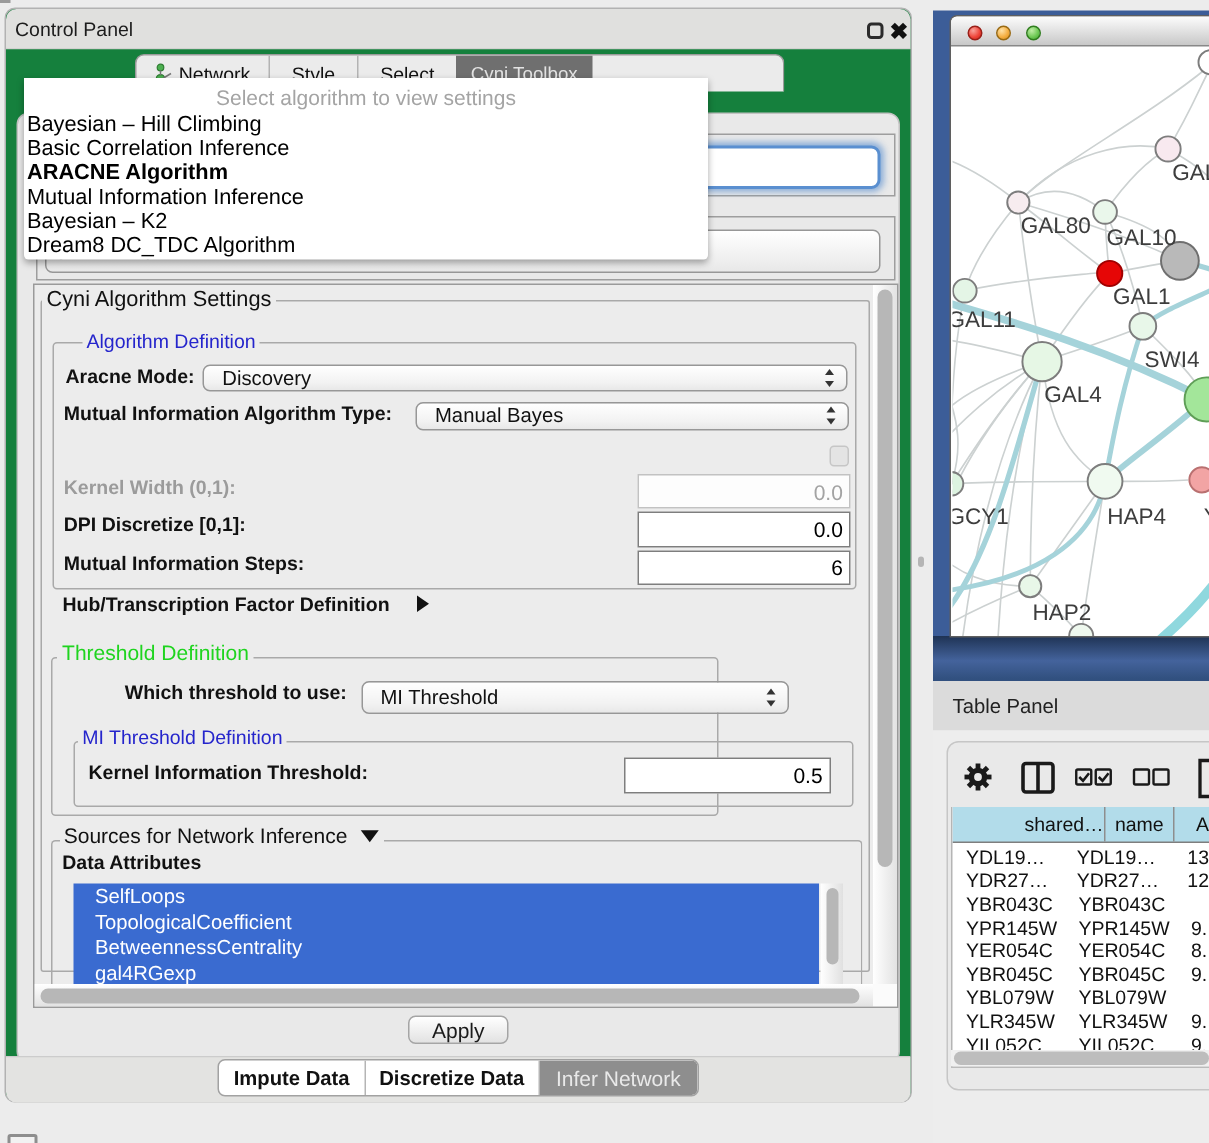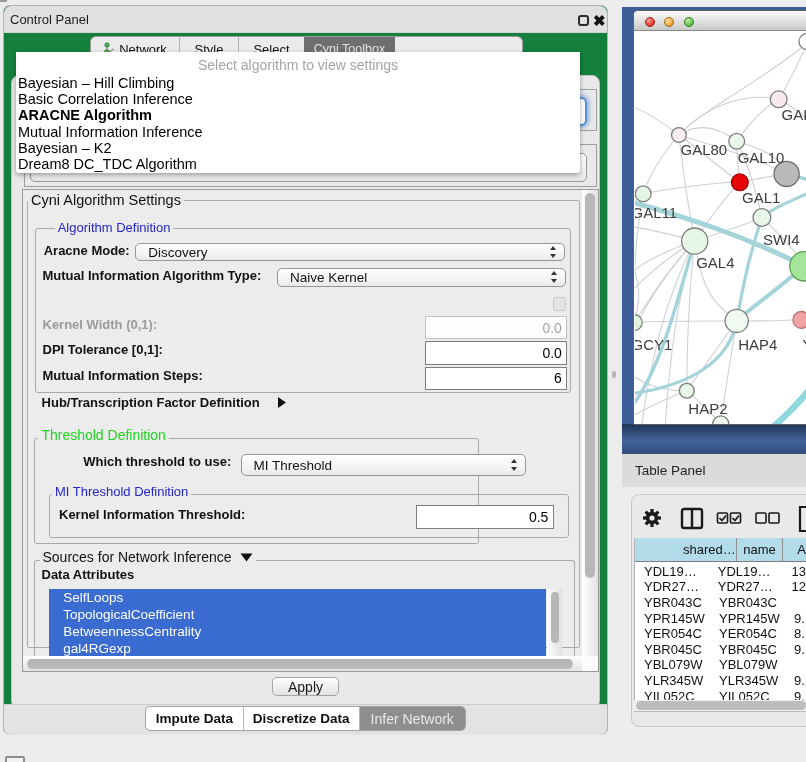--- a/index.html
+++ b/index.html
@@ -62,32 +62,32 @@
     <div class="lbl" style="left:21.2px;top:53.8px;">Aracne Mode:</div>
     <div class="combo" style="left:112.7px;top:53px;width:429.7px;height:18.8px;">
       <span class="ct">Discovery</span>
       <svg class="ar" viewBox="0 0 8 14">
           <path d="M4 1 L7 5 L1 5 Z" fill="#333"></path>
           <path d="M4 13 L7 9 L1 9 Z" fill="#333"></path>
         </svg>
     </div>
     <div class="lbl" style="left:20px;top:78.2px;">Mutual Information Algorithm Type:</div>
     <div class="combo" style="left:254.5px;top:78.1px;width:289px;height:19px;">
-      <span class="ct">Naive Kernel</span>
+      <span class="ct">Manual Bayes</span>
       <svg class="ar" viewBox="0 0 8 14">
           <path d="M4 1 L7 5 L1 5 Z" fill="#333"></path>
           <path d="M4 13 L7 9 L1 9 Z" fill="#333"></path>
         </svg>
     </div>
     <div class="abs" style="left:530.4px;top:107px;width:13.4px;height:14.5px;border:1px solid #c6c6c6;border-radius:3px;background:#e4e4e4;"></div>
     <div class="lbl" style="left:20px;top:127.2px;color:#9b9b9b;">Kernel Width (0,1):</div>
     <div class="field" style="left:402.5px;top:126.9px;width:142.4px;height:22.3px;border-color:#c2c2c2;background:#fdfdfd;color:#a3a3a3;">
         <span class="fv">0.0</span>
       </div>
-    <div class="lbl" style="left:20px;top:152.6px;">DPI Tolerance [0,1]:</div>
+    <div class="lbl" style="left:20px;top:152.6px;">DPI Discretize [0,1]:</div>
     <div class="field" style="left:402.5px;top:151.4px;width:142.4px;height:23.7px;">
         <span class="fv">0.0</span>
       </div>
     <div class="lbl" style="left:20px;top:178.2px;">Mutual Information Steps:</div>
     <div class="field" style="left:402.5px;top:177.3px;width:142.4px;height:23.3px;">
         <span class="fv">6</span>
       </div>
 
     <div class="lbl" style="left:19.1px;top:205.9px;">Hub/Transcription Factor Definition
       <svg width="10" height="13" viewBox="0 0 10 13" style="vertical-align:-2px;margin-left:14px;">
@@ -141,21 +141,21 @@
 
   <div class="abs" style="left:0;top:698px;right:0;height:31px;background:#e3e3e1;border-top:1px solid #cccccc;border-radius:0 0 7px 7px;"></div>
 
   <div class="abs" style="left:141.2px;top:700px;width:320.6px;height:25px;border:1px solid #a2a2a2;border-radius:5px;background:#fff;overflow:hidden;display:flex;">
     <div style="width:97.5px;border-right:1px solid #b5b5b5;display:flex;align-items:center;justify-content:center;font-size:13.5px;font-weight:bold;color:#111;">Impute Data</div>
     <div style="width:116px;border-right:1px solid #b5b5b5;display:flex;align-items:center;justify-content:center;font-size:13.5px;font-weight:bold;color:#111;">Discretize Data</div>
     <div style="flex:1;background:#8e8e8e;display:flex;align-items:center;justify-content:center;font-size:14px;color:#e9e9e9;">Infer Network</div>
   </div>
 </div>
 
-<div class="abs" style="left:16px;top:52px;width:564px;height:121px;background:#fff;border-radius:0 0 3px 3px;box-shadow:0 2px 5px rgba(0,0,0,0.35);">
+<div class="abs" style="left:16px;top:52px;width:456px;height:121px;background:#fff;border-radius:0 0 3px 3px;box-shadow:0 2px 5px rgba(0,0,0,0.35);">
   <div style="text-align:center;font-size:14px;color:#a4a4a4;padding-top:5px;">Select algorithm to view settings</div>
   <div style="font-size:14.5px;color:#000;line-height:16.2px;padding-left:2px;padding-top:2px;">
     Bayesian – Hill Climbing<br>
     Basic Correlation Inference<br>
     <b>ARACNE Algorithm</b><br>
     Mutual Information Inference<br>
     Bayesian – K2<br>
     Dream8 DC_TDC Algorithm
   </div>
 </div>

